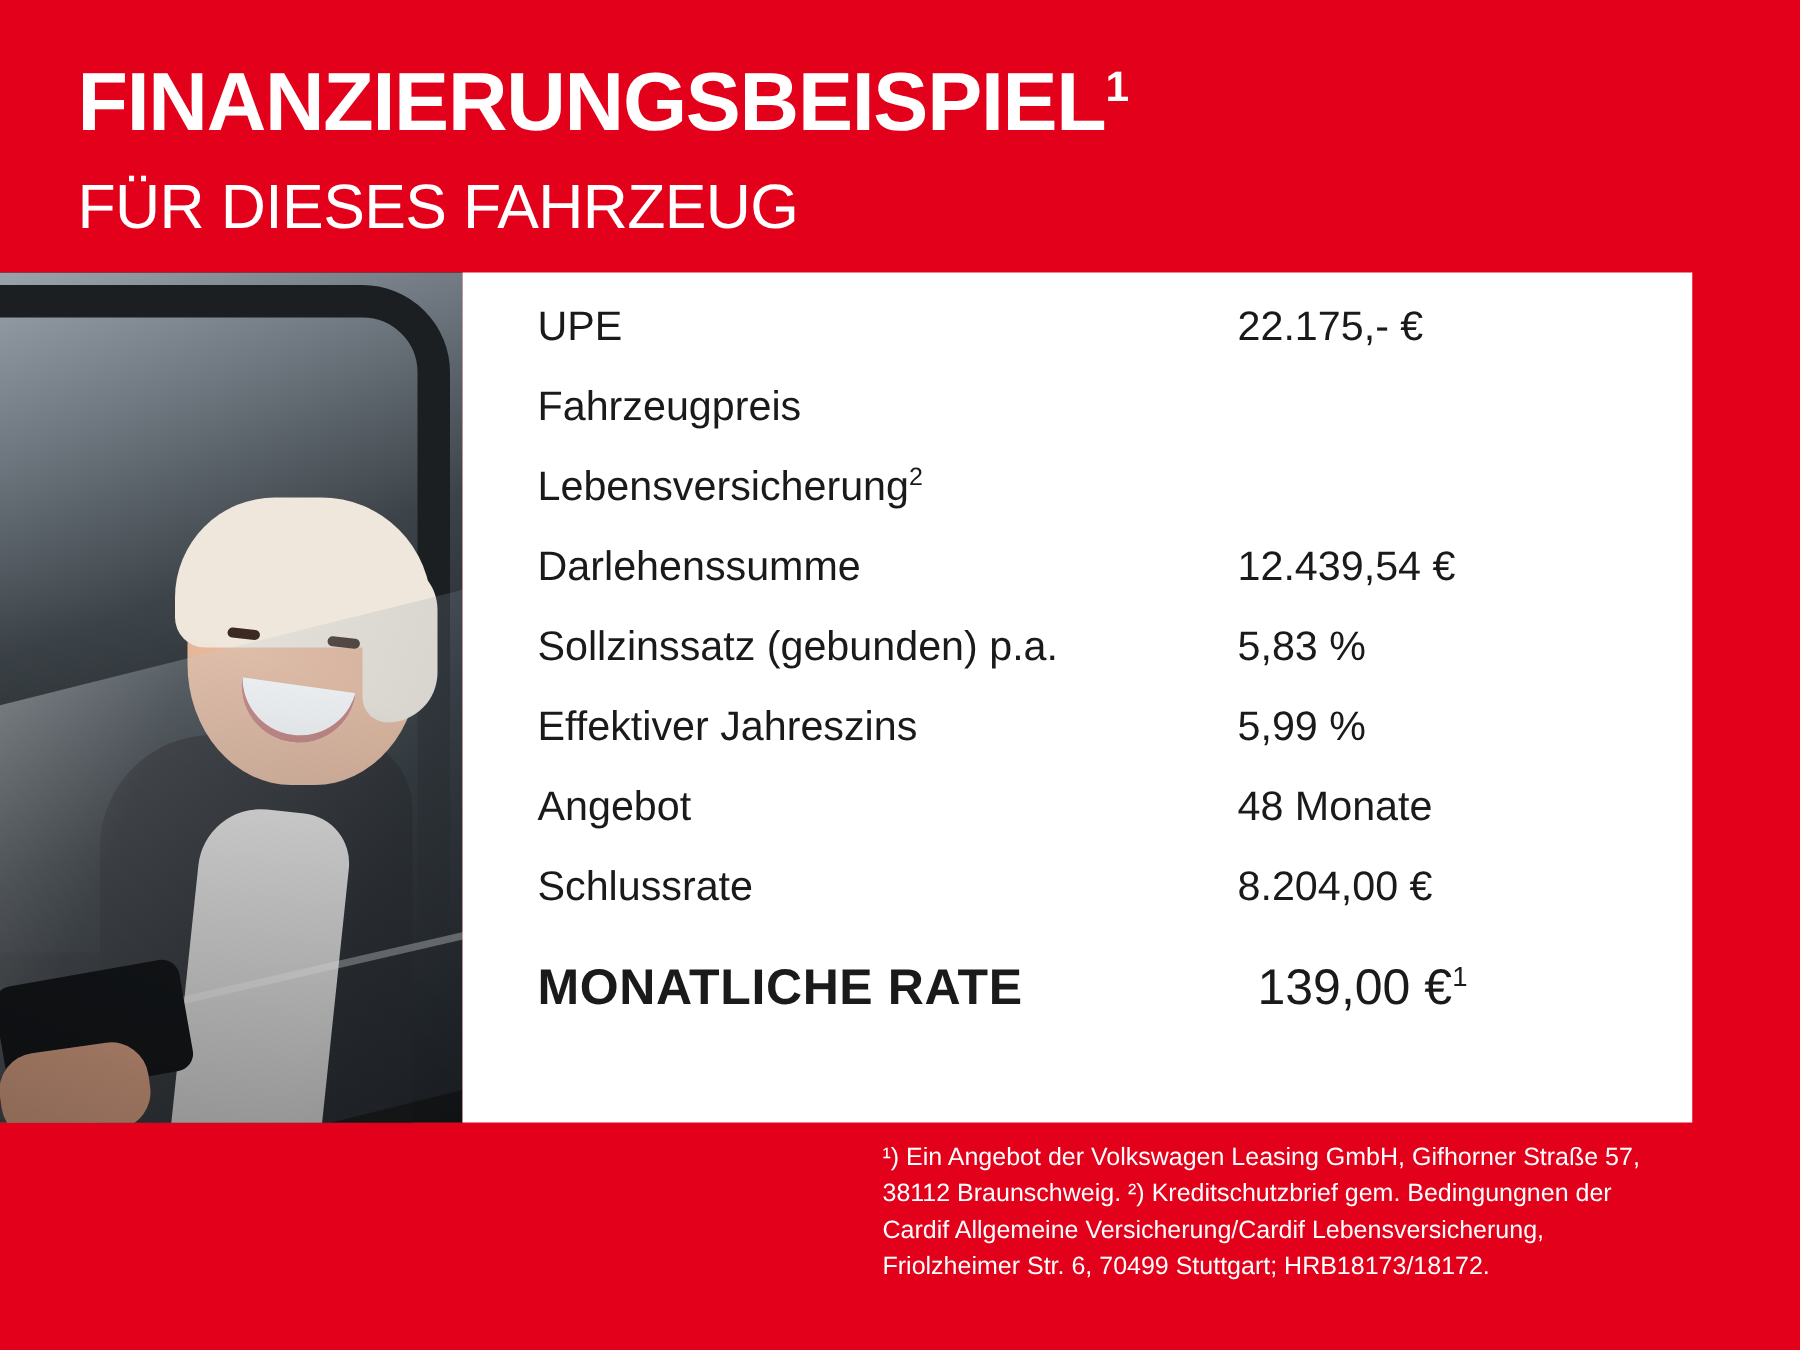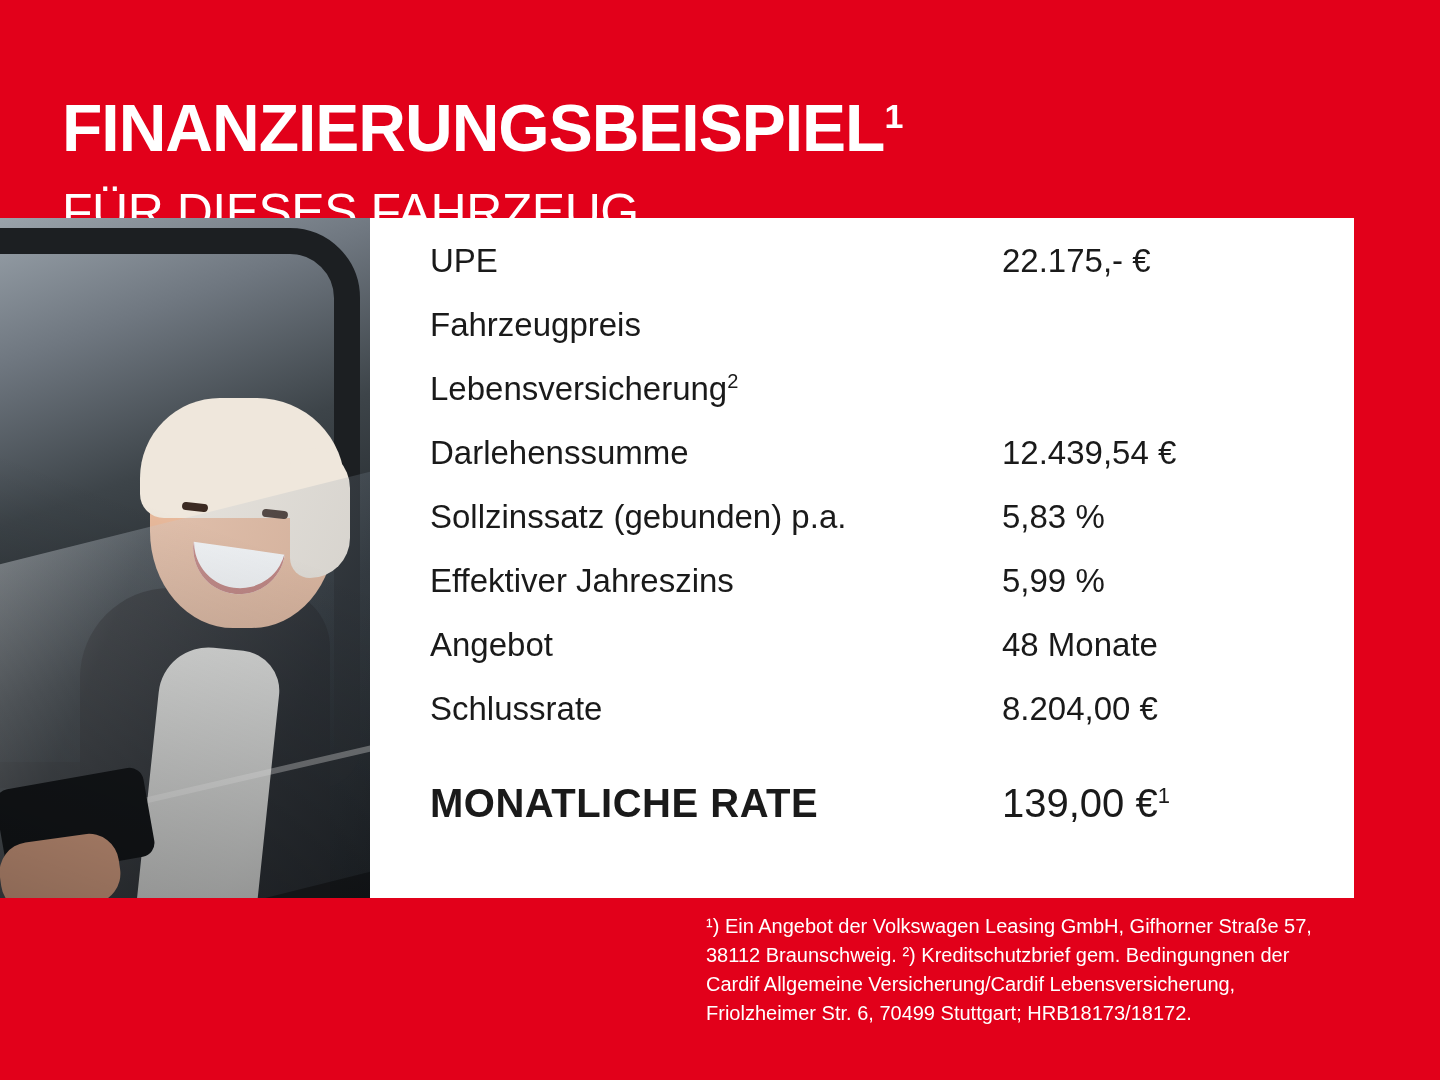--- a/index.html
+++ b/index.html
@@ -23,21 +23,20 @@
   }
 
   
   .header {
     position: absolute;
     left: 0;
     top: 0;
     width: 1399px;
     height: 218px;
     background: #e2001a;
-    margin-top: 47px;
   }
   .headline-1 {
     position: absolute;
     left: 62px;
     top: 48px;
     color: #ffffff;
     font-size: 66px;
     font-weight: bold;
     letter-spacing: -1px;
     line-height: 1;
@@ -231,25 +230,25 @@
   }
   .row .label sup {
     font-size: 20px;
     vertical-align: super;
     line-height: 0;
   }
   .row .value {
     font-size: 33px;
     color: #1a1a1a;
     white-space: nowrap;
-    margin-left: 12px;
   }
   .row.total {
     height: 72px;
-    align-items: flex-end;
+    align-items: center;
+    gap: 16px;
   }
   .row.total .label {
     font-weight: bold;
     font-size: 40px;
     letter-spacing: 0.5px;
     width: 560px;
   }
   .row.total .value {
     font-weight: normal;
     font-size: 40px;

